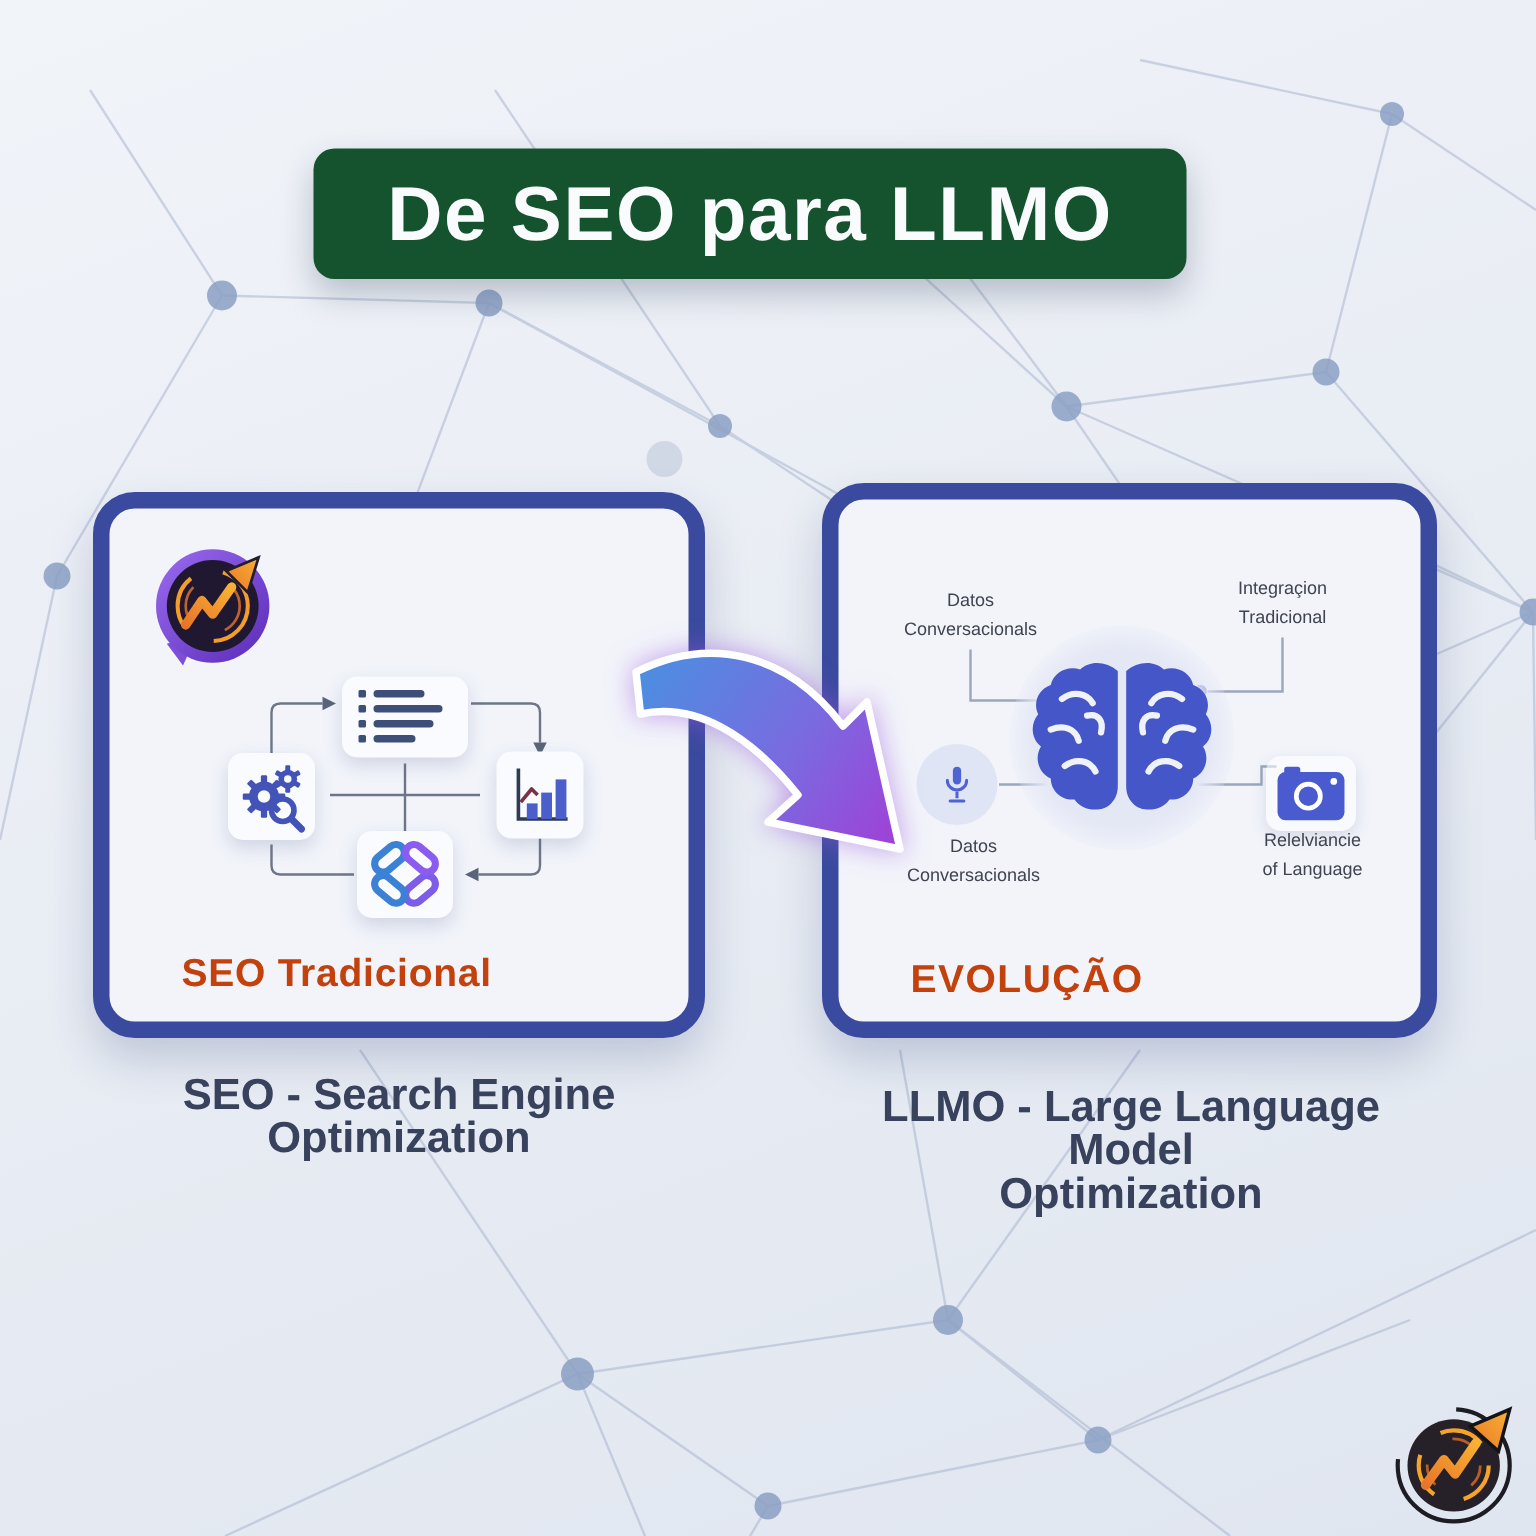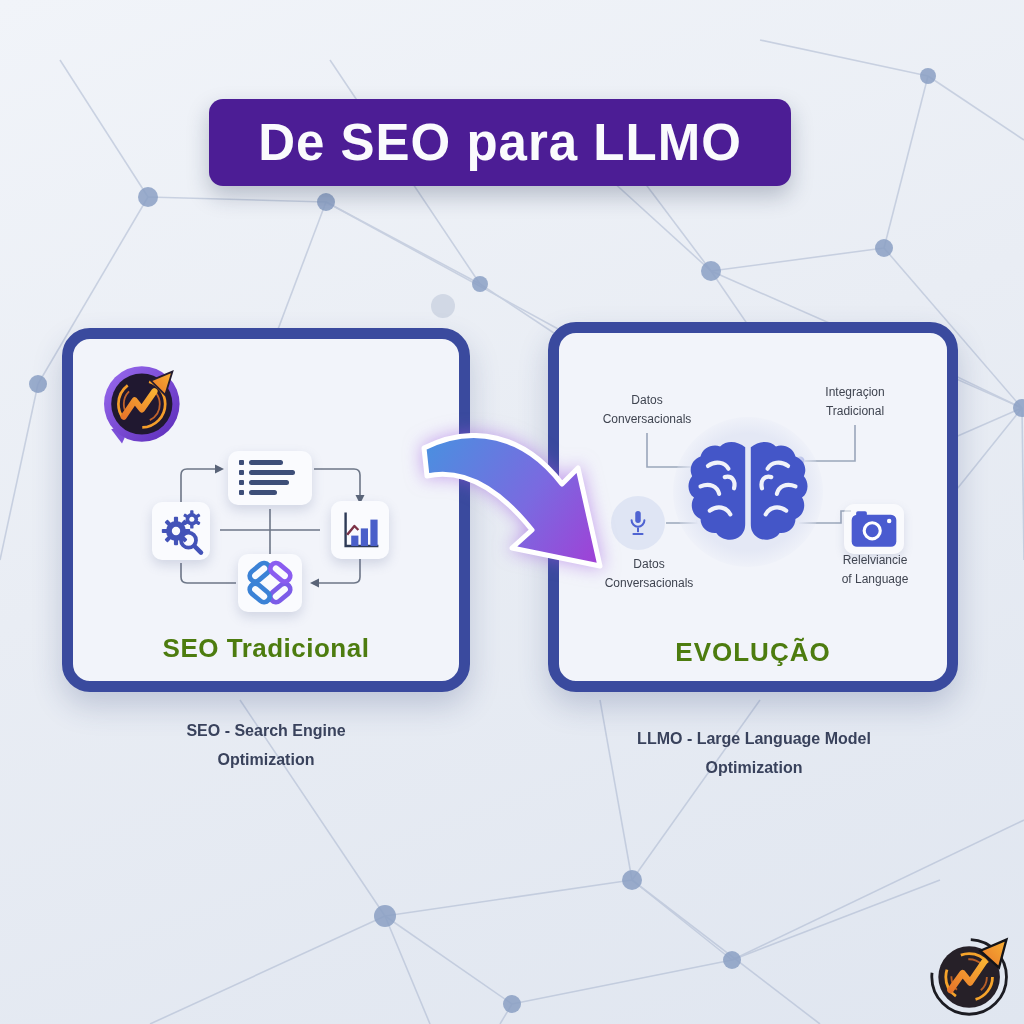--- a/index.html
+++ b/index.html
@@ -6,47 +6,47 @@
   body{
     width:1024px;height:1024px;overflow:hidden;
     font-family:"Liberation Sans", sans-serif;
     background:linear-gradient(160deg,#f1f4f9 0%,#e9edf4 45%,#e0e6f0 100%);
   }
   .stage{position:relative;width:1024px;height:1024px;}
   .net{position:absolute;left:0;top:0;z-index:0;}
 
   .banner{
     position:absolute;left:209px;top:99px;width:582px;height:87px;z-index:3;
-    background:#4c1d95;border-radius:14px;
+    background:#14532d;border-radius:14px;
     display:flex;align-items:center;justify-content:center;
     box-shadow:0 10px 22px rgba(25,38,70,.25);
   }
   .banner span{color:#fafbfd;font-size:51px;font-weight:700;letter-spacing:1px;}
 
   .card{
     position:absolute;z-index:2;box-sizing:border-box;
     border:11px solid #3a4a9e;border-radius:28px;background:#f2f4fa;
     box-shadow:0 14px 30px rgba(45,62,120,.22);
   }
   .card-left{left:62px;top:328px;width:408px;height:364px;}
   .card-right{left:548px;top:322px;width:410px;height:370px;}
   .abs{position:absolute;}
 
   .tile{
     position:absolute;background:#fafbfe;border-radius:10px;
     box-shadow:0 5px 12px rgba(90,104,150,.22);
     display:flex;align-items:center;justify-content:center;
   }
   .card-label{
-    position:absolute;left:0;width:100%;text-align:center;
-    font-size:26px;font-weight:700;color:#4d7c0f;letter-spacing:.5px;
+    position:absolute;left:0;width:100%;
+    font-size:26px;font-weight:700;color:#c2410c;letter-spacing:.5px;padding-left:48px;
   }
   .caption{
     position:absolute;z-index:2;text-align:center;
-    font-size:16px;font-weight:700;color:#39425c;line-height:29px;
+    font-size:29px;font-weight:700;color:#39425c;line-height:29px;
   }
   .feature{
     position:absolute;text-align:center;font-size:12px;font-weight:500;
     color:#3f4450;line-height:19px;z-index:2;
   }
   .brain-bg{
     position:absolute;width:150px;height:150px;border-radius:50%;
     background:radial-gradient(circle,#e4e8f5 55%,rgba(228,232,245,0) 75%);
     display:flex;align-items:center;justify-content:center;
   }

